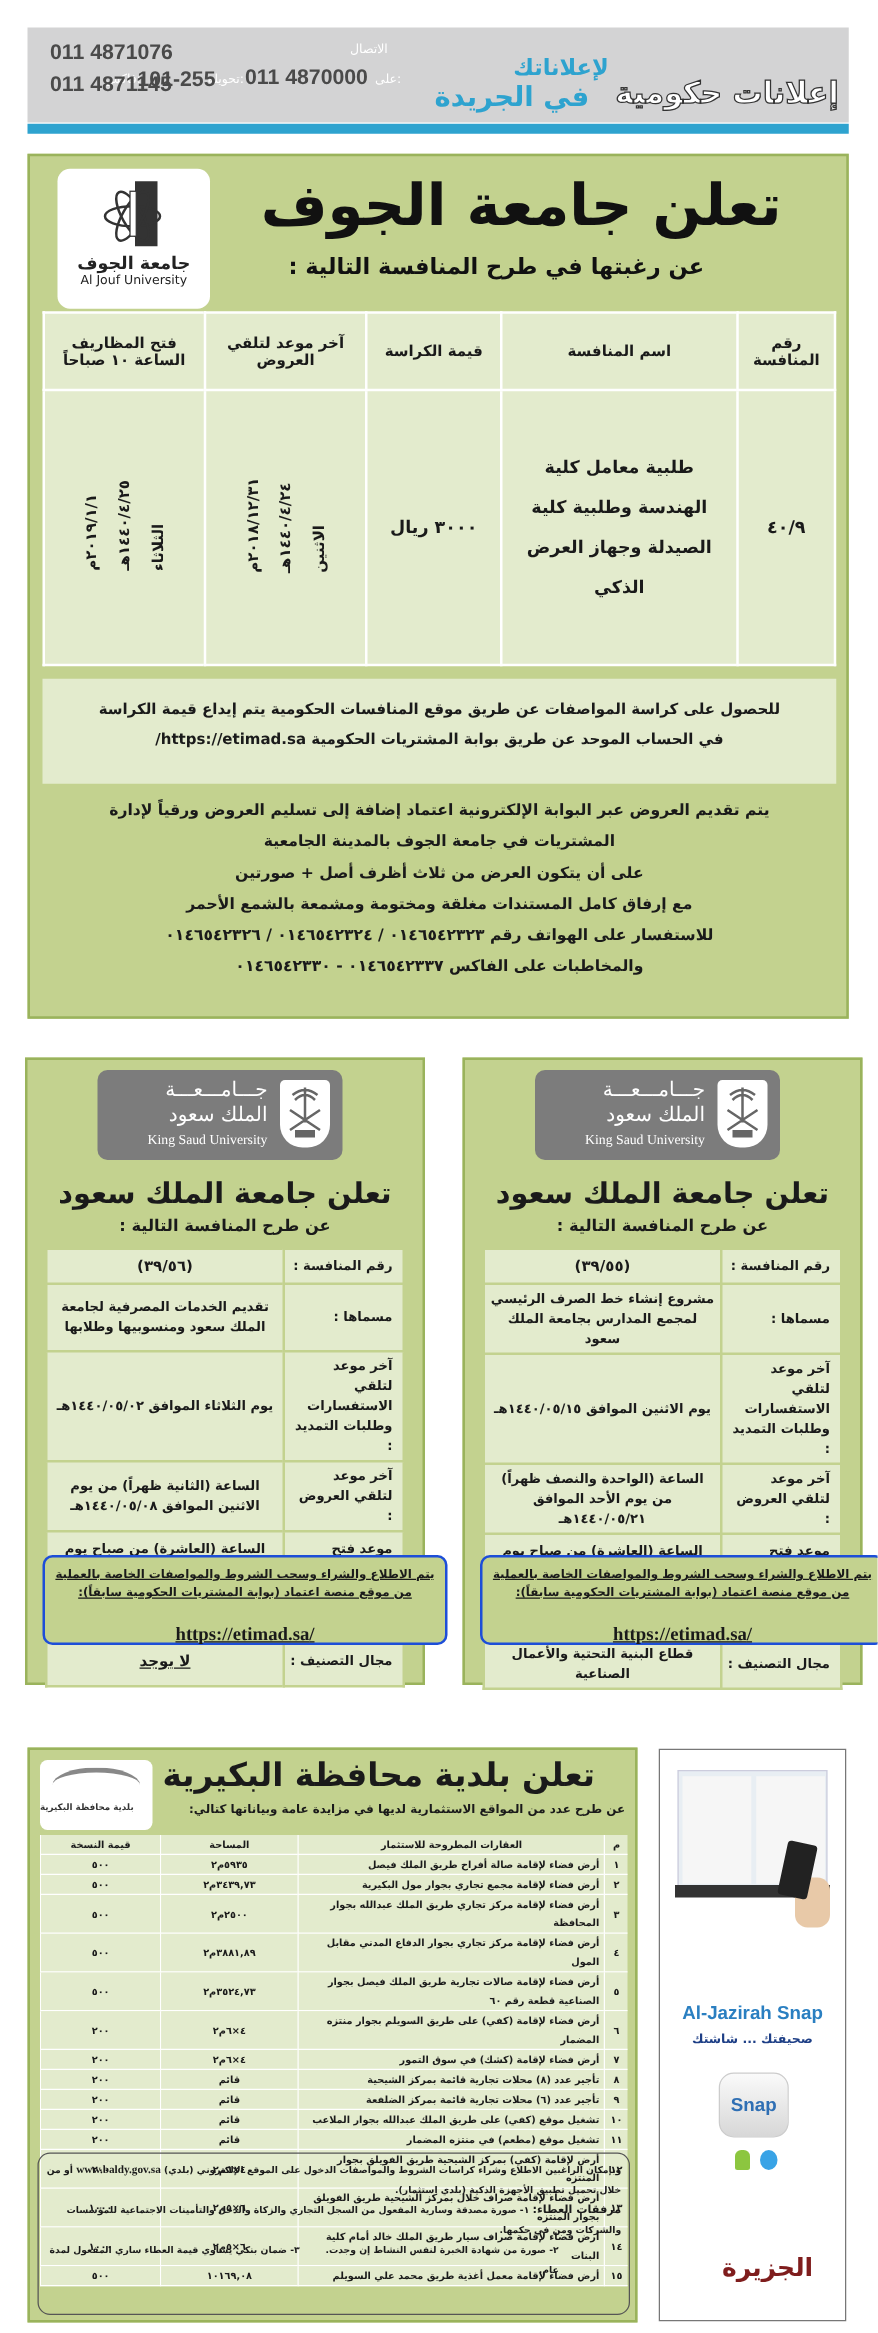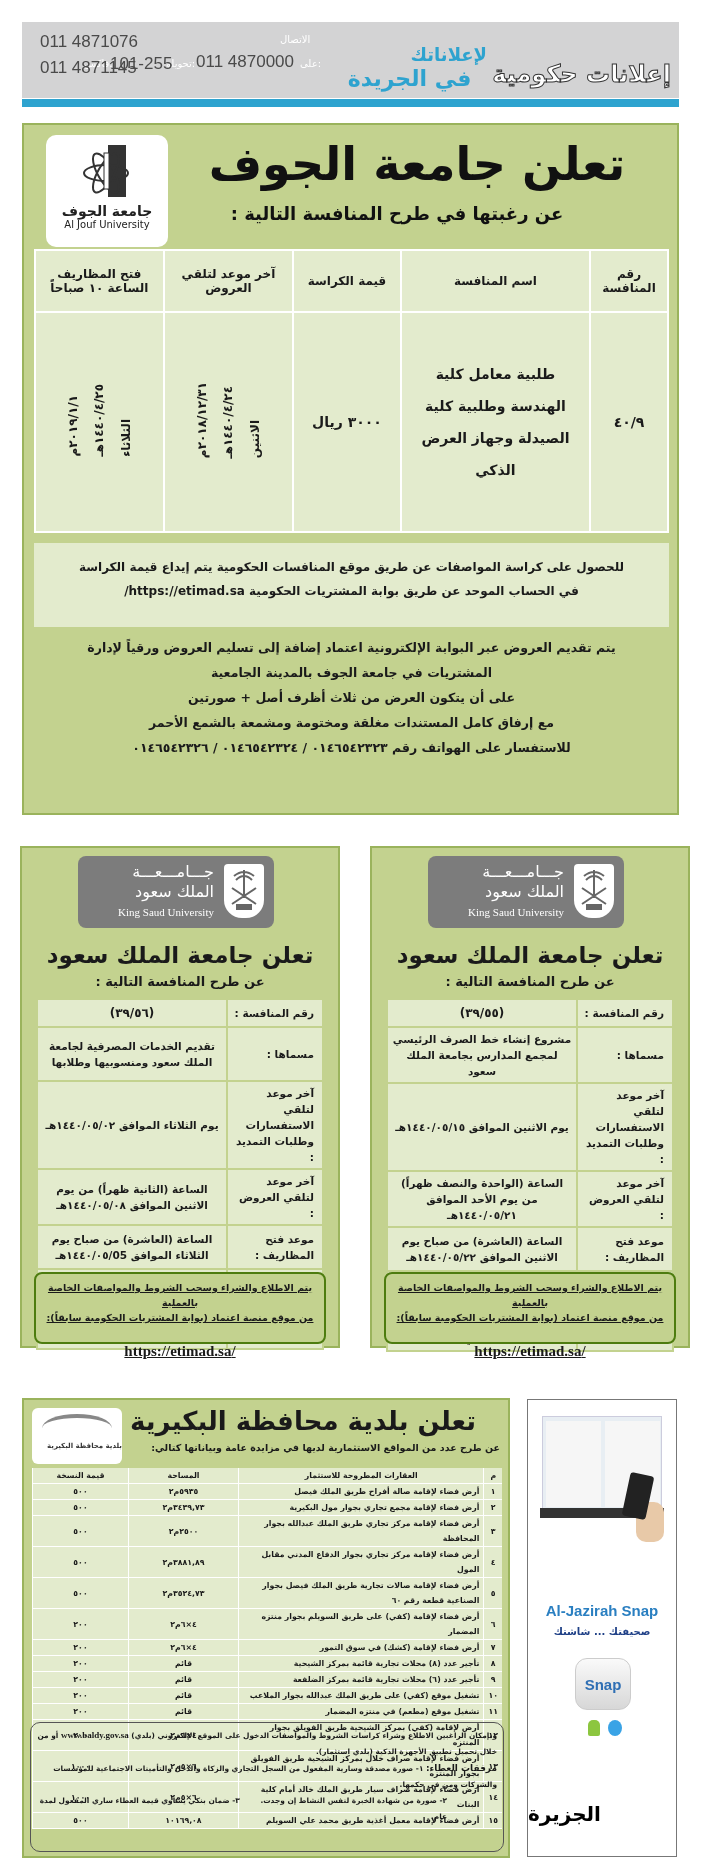--- a/index.html
+++ b/index.html
@@ -6,21 +6,21 @@
   body { width: 702px; height: 1866px; background: #ffffff; font-family: "DejaVu Sans", sans-serif; color: #1a1a1a; position: relative; overflow: hidden; }
   .rtl { direction: rtl; }
 
   
   .banner { position: absolute; left: 22px; top: 22px; width: 657px; height: 76px; background: #d3d3d4; }
   .banner-bar { position: absolute; left: 22px; top: 99px; width: 657px; height: 8px; background: #2ea3cf; }
   .b-title { position: absolute; right: 8px; top: 38px; font-size: 24px; font-weight: bold; color: #fff; -webkit-text-stroke: 1px #333; letter-spacing: 0; }
   .b-blue1 { position: absolute; left: 310px; top: 22px; width: 155px; text-align: right; font-size: 18px; font-weight: bold; color: #2ea3cf; }
   .b-blue2 { position: absolute; left: 300px; top: 44px; width: 175px; text-align: center; font-size: 22px; font-weight: bold; color: #2ea3cf; }
   .b-small { position: absolute; font-size: 10px; color: #fff; }
-  .b-num { position: absolute; font-family: "Liberation Sans", sans-serif; font-weight: normal; color: #4a4a4a; }
+  .b-num { position: absolute; font-family: "Liberation Sans", sans-serif; font-weight: bold; color: #4a4a4a; }
 
   
   .panel { position: absolute; background: #c3d28f; border: 2px solid #9ab35c; }
 
   
   .jouf { left: 22px; top: 123px; width: 657px; height: 692px; }
   .jouf-logo { position: absolute; left: 22px; top: 10px; width: 122px; height: 112px; background: #fff; border-radius: 10px; text-align: center; }
   .jouf-logo .mark { width: 50px; height: 58px; margin: 8px auto 0; position: relative; }
   .jouf-logo .ar { font-size: 14px; font-weight: bold; color: #222; margin-top: 2px; }
   .jouf-logo .en { font-size: 10px; color: #222; }
@@ -39,27 +39,27 @@
   .ksu-logo { position: absolute; left: 56px; top: 8px; width: 196px; height: 72px; background: #7c7c7c; border-radius: 8px; }
   .ksu-logo .shield { position: absolute; right: 10px; top: 8px; width: 40px; height: 54px; background: #fff; border-radius: 4px 4px 18px 18px; }
   .ksu-logo .ar1 { position: absolute; right: 60px; top: 6px; color: #fff; font-size: 16px; letter-spacing: 6px; }
   .ksu-logo .ar2 { position: absolute; right: 60px; top: 26px; color: #fff; font-size: 16px; }
   .ksu-logo .en { position: absolute; right: 60px; top: 50px; color: #fff; font-family: "Liberation Serif", serif; font-size: 11px; }
   .ksu-title { position: absolute; left: 0; top: 94px; width: 316px; text-align: center; font-size: 23px; font-weight: bold; }
   .ksu-sub { position: absolute; left: 0; top: 126px; width: 316px; text-align: center; font-size: 13px; font-weight: bold; }
   .ksu-table { position: absolute; left: 14px; top: 150px; width: 288px; border-collapse: collapse; direction: rtl; }
   .ksu-table td { border: 2px solid #c3d28f; background: #e3ebcd; font-size: 10.5px; font-weight: bold; text-align: center; padding: 3px 4px; line-height: 16px; }
   .ksu-table td.lbl { width: 96px; text-align: right; padding-right: 8px; }
-  .ksu-foot { position: absolute; left: 12px; top: 424px; width: 292px; height: 72px; border: 2px solid #4d7c0f; border-radius: 8px; background: #c3d28f; text-align: center; }
+  .ksu-foot { position: absolute; left: 12px; top: 396px; width: 324px; height: 72px; border: 2px solid #1d4ed8; border-radius: 8px; background: #c3d28f; text-align: center; }
   .ksu-foot .t { font-size: 9.5px; font-weight: bold; line-height: 15px; margin-top: 6px; text-decoration: underline; }
   .ksu-foot .u { font-family: "Liberation Serif", serif; font-size: 15px; font-weight: bold; text-decoration: underline; margin-top: 18px; }
 
   
   .buk { left: 22px; top: 1398px; width: 488px; height: 460px; }
-  .buk-logo { position: absolute; left: 8px; top: 8px; width: 90px; height: 56px; background: #fff; border-radius: 6px; text-align: right; }
+  .buk-logo { position: absolute; left: 8px; top: 8px; width: 90px; height: 56px; background: #fff; border-radius: 6px; text-align: left; }
   .buk-logo .arc { width: 70px; height: 28px; margin: 6px auto 0; border-top: 4px solid #888; border-radius: 50% 50% 0 0; }
   .buk-logo .txt { font-size: 7px; font-weight: bold; color: #333; }
   .buk-title { position: absolute; right: 20px; top: 6px; width: 370px; text-align: center; font-size: 26px; font-weight: bold; }
   .buk-sub { position: absolute; right: 8px; top: 42px; width: 380px; text-align: right; font-size: 9.5px; font-weight: bold; }
   .buk-table { position: absolute; left: 8px; top: 68px; width: 470px; border-collapse: collapse; direction: rtl; }
   .buk-table td { border-bottom: 1px solid #fff; border-left: 1px solid #fff; background: #e3ebcd; font-size: 7.8px; font-weight: bold; padding: 0 4px; height: 15.4px; line-height: 15px; }
   .buk-table td.n { width: 16px; text-align: center; }
   .buk-table td.c { text-align: center; }
   .buk-foot { position: absolute; left: 6px; top: 322px; width: 474px; height: 130px; border: 1px solid #555; border-radius: 10px; direction: rtl; text-align: right; padding: 4px 6px; font-size: 7.4px; font-weight: bold; line-height: 16px; }
   .buk-foot a { color: #1a1a1a; font-family: "Liberation Serif", serif; font-size: 9px; }
@@ -69,21 +69,21 @@
   .snap-paper { position: absolute; left: 14px; top: 16px; width: 120px; height: 96px; background: #e8eef3; border: 1px solid #ccd; }
   .snap-paper .pg { position: absolute; top: 4px; width: 55px; height: 86px; background: #f6f6f6; }
   .snap-tv { position: absolute; left: 12px; top: 108px; width: 124px; height: 10px; background: #333; }
   .snap-phone { position: absolute; left: 98px; top: 74px; width: 24px; height: 44px; background: #222; border-radius: 3px; transform: rotate(12deg); }
   .snap-hand { position: absolute; left: 108px; top: 102px; width: 28px; height: 40px; background: #e8c9a8; border-radius: 10px; }
   .snap-brand { position: absolute; left: 0; top: 202px; width: 148px; text-align: center; font-family: "Liberation Sans", sans-serif; font-weight: bold; font-size: 15px; color: #2a7fc1; }
   .snap-tag { position: absolute; left: 0; top: 226px; width: 148px; text-align: center; font-size: 10px; color: #1e3f86; font-weight: bold; }
   .snap-btn { position: absolute; left: 47px; top: 258px; width: 56px; height: 52px; border-radius: 12px; background: linear-gradient(#fafafa, #d7d7d7); border: 1px solid #ccc; text-align: center; line-height: 52px; font-family: "Liberation Sans", sans-serif; font-size: 15px; font-weight: bold; color: #2f6fb4; }
   .snap-android { position: absolute; left: 60px; top: 320px; width: 12px; height: 16px; background: #8cc63f; border-radius: 5px 5px 2px 2px; }
   .snap-apple { position: absolute; left: 80px; top: 320px; width: 14px; height: 16px; background: #39a3e6; border-radius: 50%; }
-  .snap-jaz { position: absolute; left: 0; top: 402px; width: 148px; text-align: left; font-size: 20px; font-weight: bold; color: #000000; }
+  .snap-jaz { position: absolute; left: 12px; top: 402px; width: 148px; text-align: center; font-size: 20px; font-weight: bold; color: #7f1d1d; }
 </style>
 </head>
 <body>
 
 <div class="banner">
   <div class="b-title">إعلانات حكومية</div>
   <div class="b-blue1">لإعلاناتك</div>
   <div class="b-blue2">في الجريدة</div>
   <div class="b-small" style="left:258px;top:12px;">الاتصال</div>
   <div class="b-small" style="left:278px;top:36px;">على:</div>
@@ -144,20 +144,21 @@
     <div>للحصول على كراسة المواصفات عن طريق موقع المنافسات الحكومية يتم إيداع قيمة الكراسة</div>
     <div>في الحساب الموحد عن طريق بوابة المشتريات الحكومية https://etimad.sa/</div>
   </div>
 
   <div class="jouf-body">
     <div>يتم تقديم العروض عبر البوابة الإلكترونية اعتماد إضافة إلى تسليم العروض ورقياً لإدارة</div>
     <div>المشتريات في جامعة الجوف بالمدينة الجامعية</div>
     <div>على أن يتكون العرض من ثلاث أظرف أصل + صورتين</div>
     <div>مع إرفاق كامل المستندات مغلقة ومختومة ومشمعة بالشمع الأحمر</div>
     <div>للاستفسار على الهواتف رقم ٠١٤٦٥٤٢٣٢٣ / ٠١٤٦٥٤٢٣٢٤ / ٠١٤٦٥٤٢٣٢٦</div>
+    <div>والمخاطبات على الفاكس ٠١٤٦٥٤٢٣٣٧ - ٠١٤٦٥٤٢٣٣٠</div>
   </div>
 </div>
 
 <div class="panel ksu ksu-right rtl">
   <div class="ksu-logo">
     <div class="shield">
       <svg width="40" height="54" viewBox="0 0 40 54">
           <path d="M20 6 L20 34 M10 12 Q20 4 30 12 M12 16 Q20 8 28 16 M8 40 L32 24 M32 40 L8 24" stroke="#666" stroke-width="2" fill="none"></path>
           <rect x="12" y="40" width="16" height="6" fill="#666"></rect>
         </svg>

